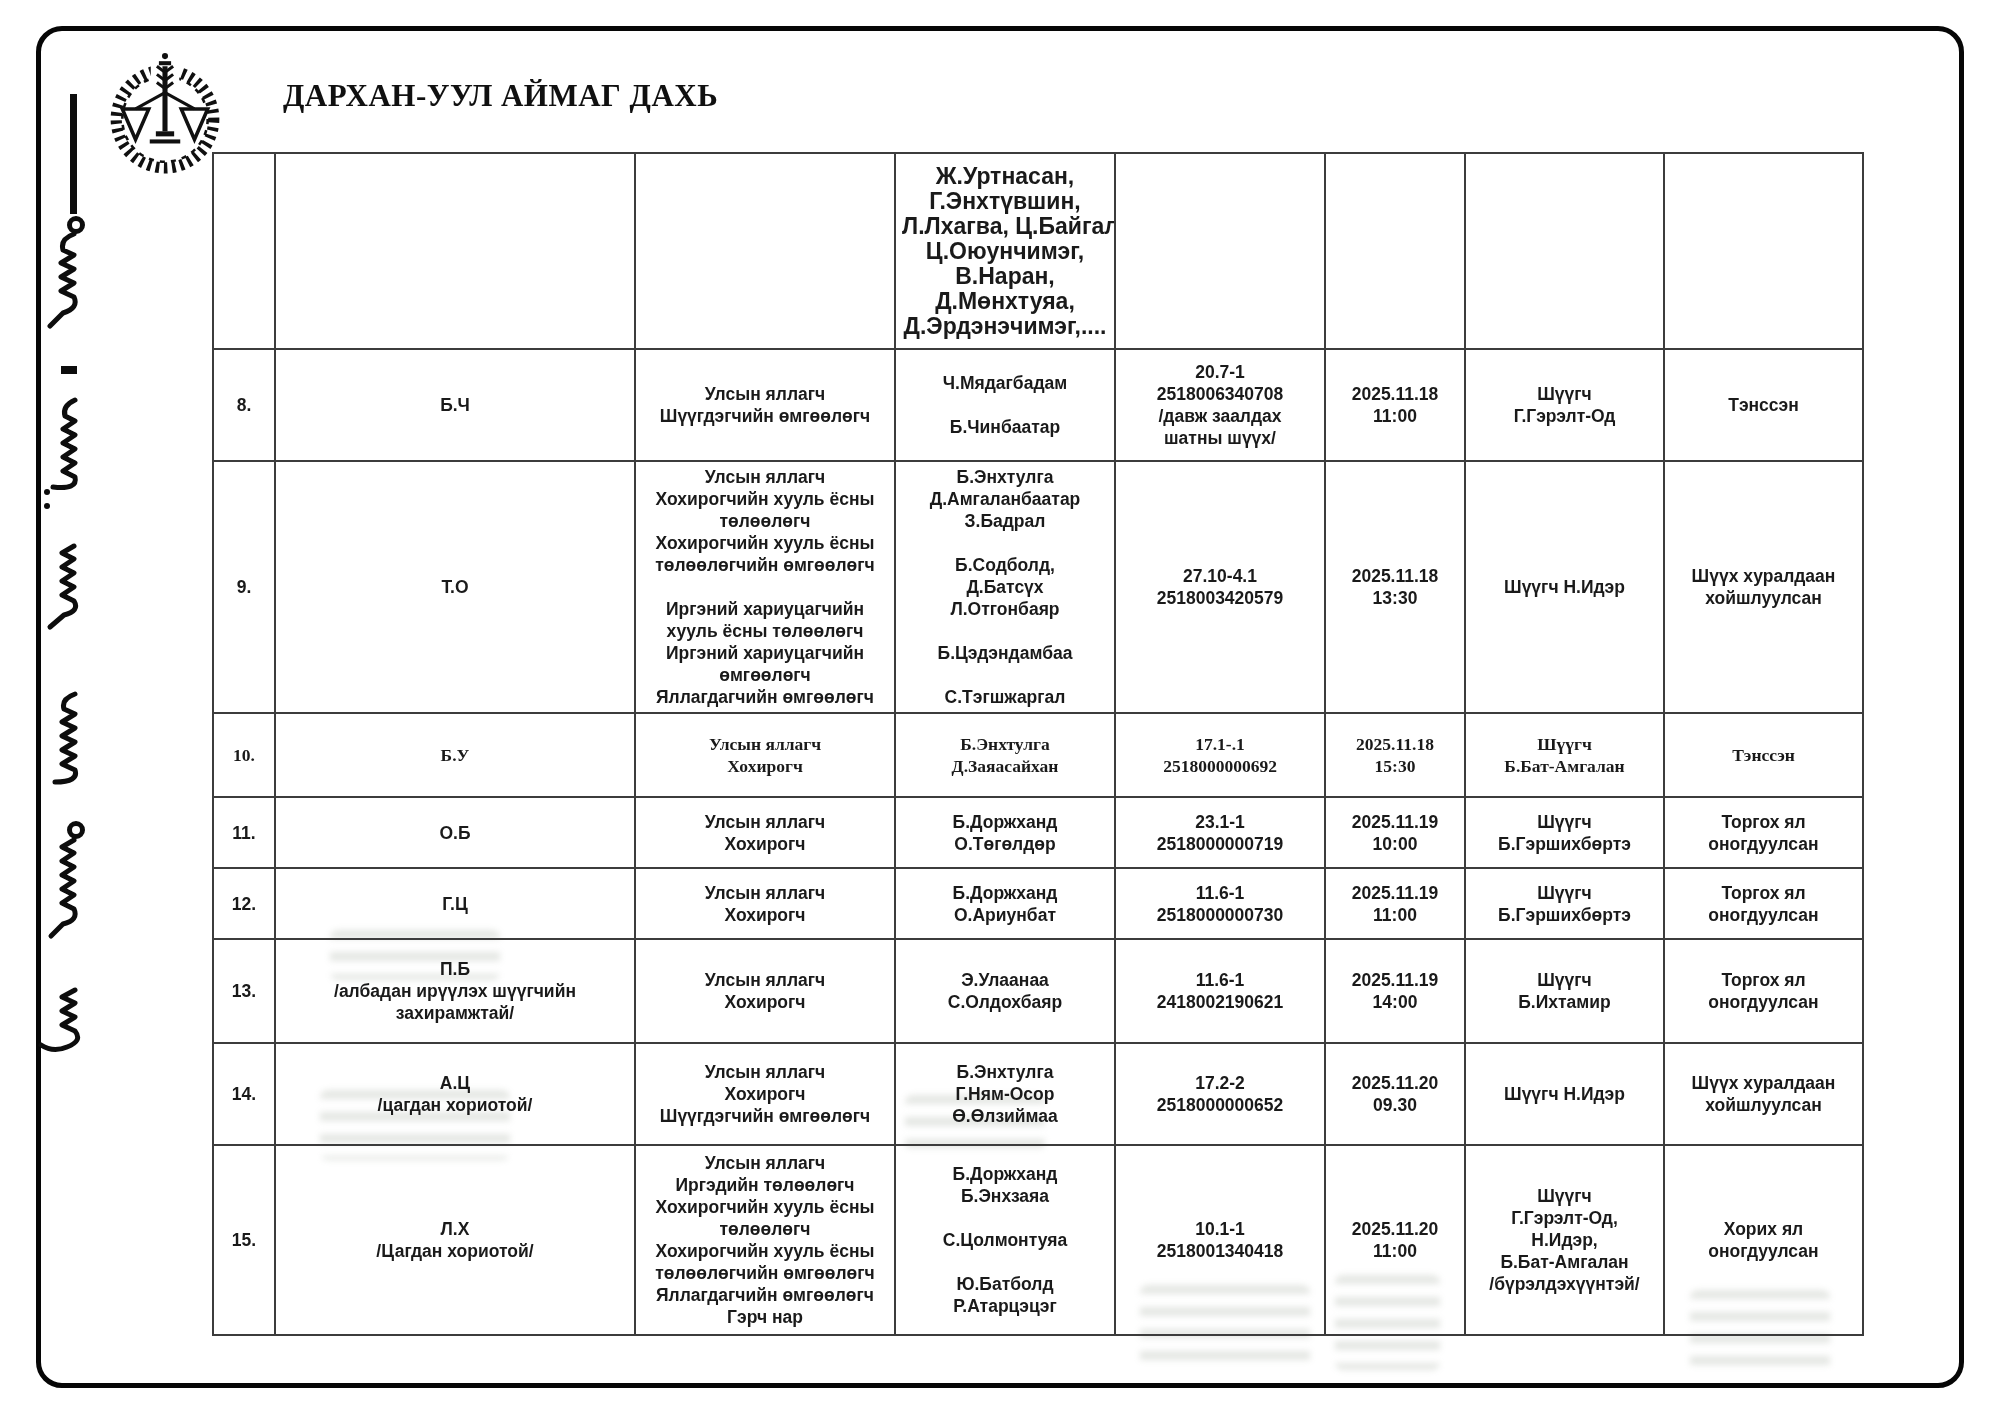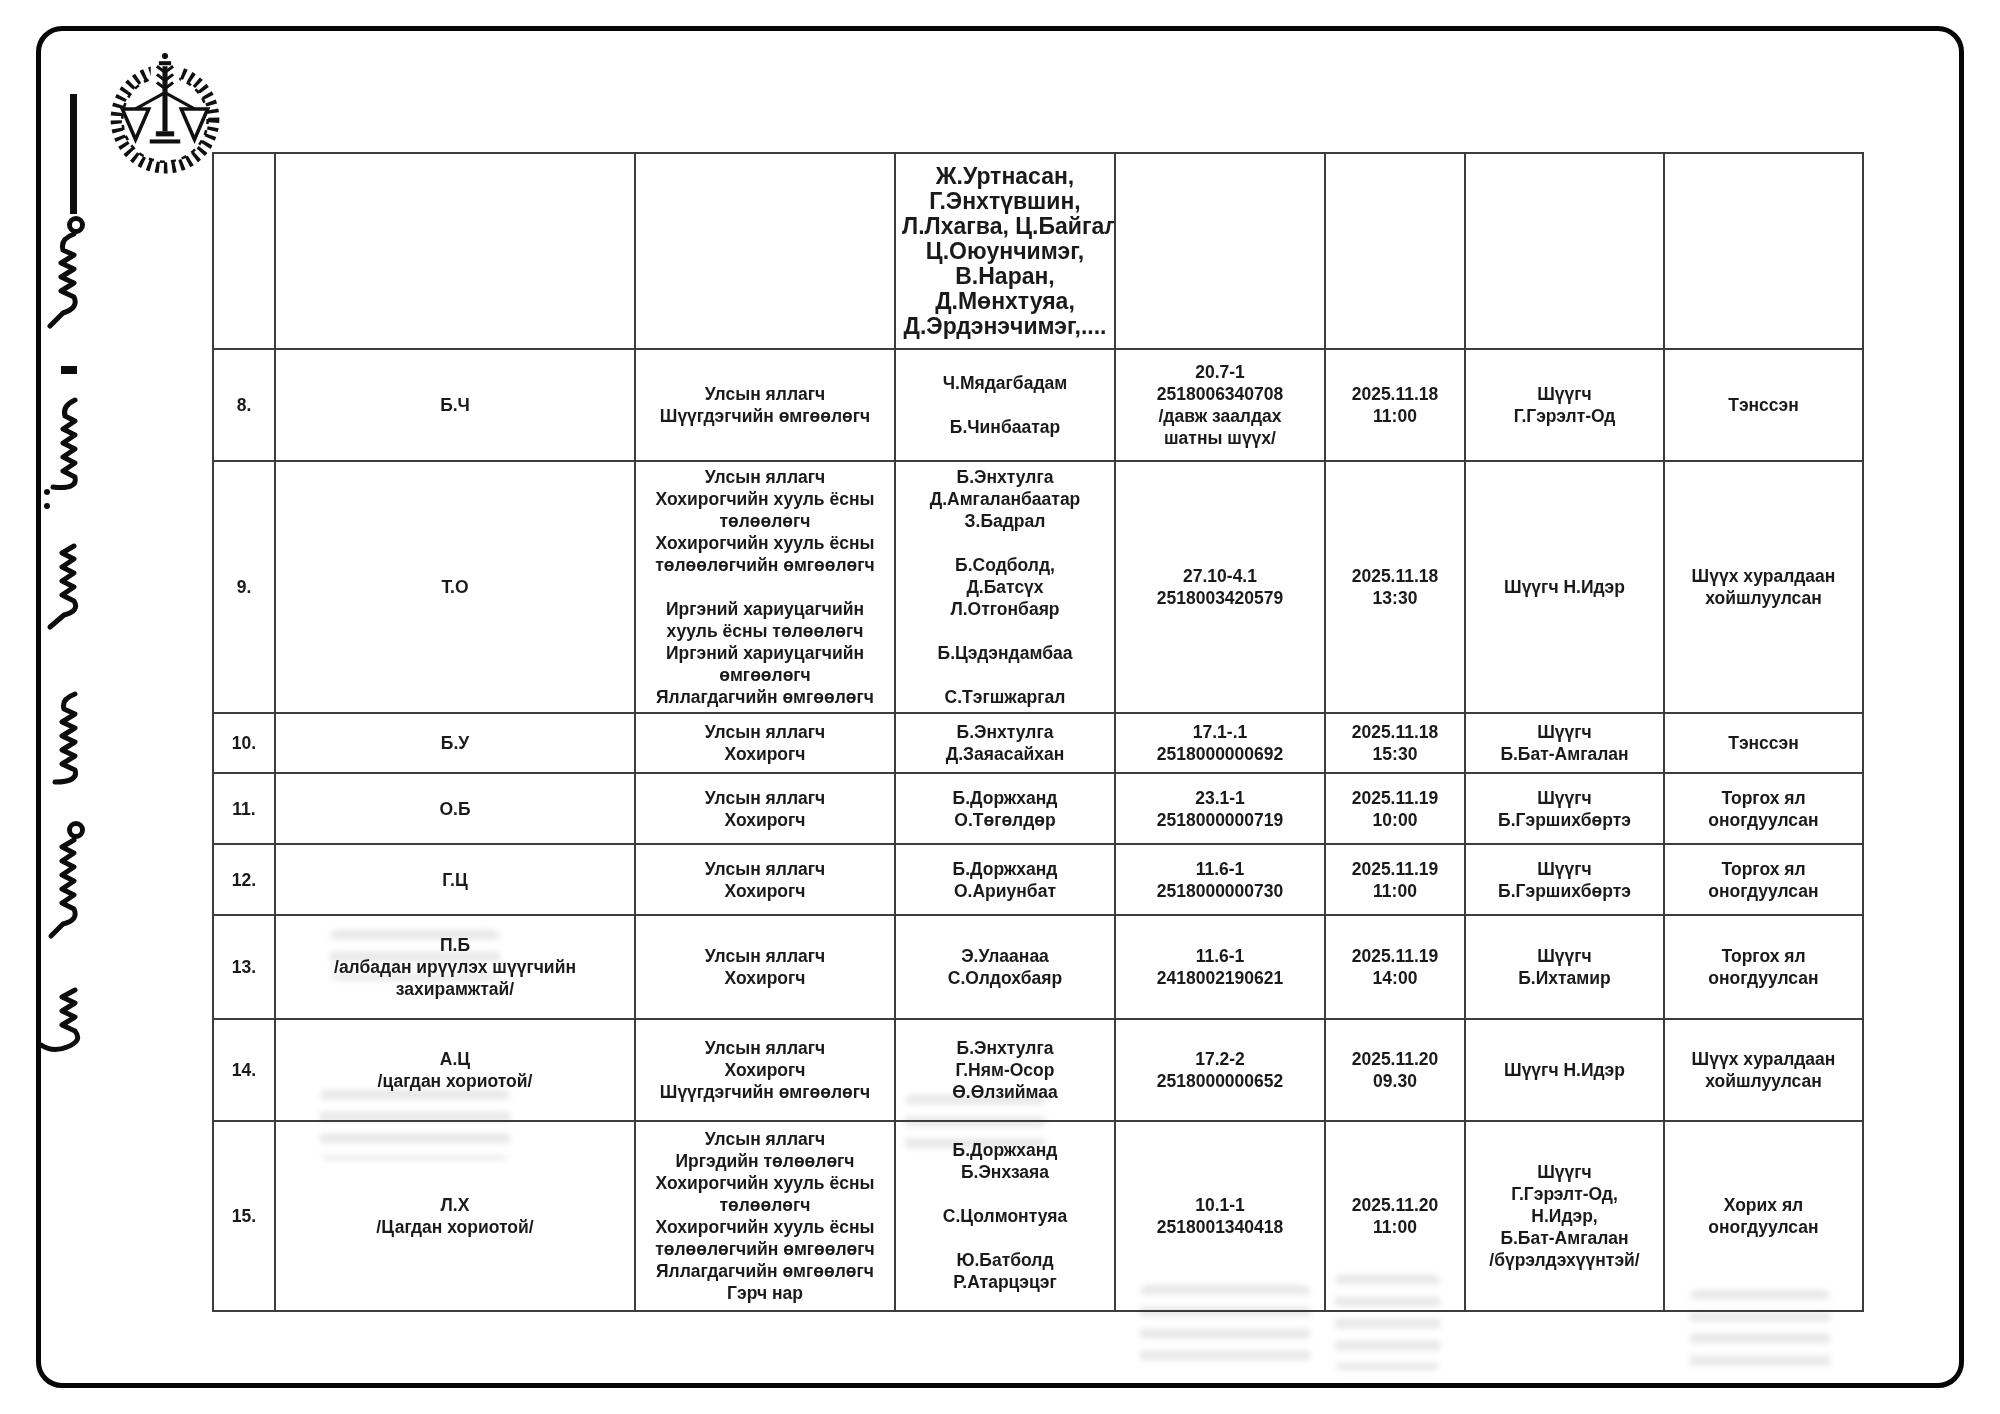--- a/index.html
+++ b/index.html
@@ -32,21 +32,21 @@
   }
   table.doc td{
     border:2px solid #3c3c3c;
     font-weight:700;font-size:17.5px;line-height:22px;color:#1a1a1a;
     padding:4px 6px;vertical-align:middle;text-align:center;overflow:hidden;
   }
   td.top-left{vertical-align:top;text-align:left;padding:7px 4px 4px 10px;}
   tr.r-carry{height:196px;}
   tr.r8{height:112px;}
   tr.r9{height:248px;}
-  tr.r10{height:60px;}
+  tr.r10{height:84px;font-family:Liberation Serif, serif;}
   tr.r11{height:71px;}
   tr.r12{height:71px;}
   tr.r13{height:104px;}
   tr.r14{height:102px;}
   tr.r15{height:190px;}
   .carry-names .ln{font-size:23px;line-height:25px;}
   .ln{white-space:nowrap;}
   
   .ghost{
     position:absolute;border-radius:8px;opacity:.30;filter:blur(3px);
@@ -89,20 +89,21 @@
   <path d="M60 42 L31 58 M60 42 L89 58" stroke-width="3"></path>
 
   <path d="M18 58 L44 58 L31 88 Z" stroke-width="3.5"></path>
   <path d="M76 58 L102 58 L89 88 Z" stroke-width="3.5"></path>
 
   <rect x="51" y="80" width="18" height="5" fill="#101010" stroke="none"></rect>
   <rect x="45" y="88" width="30" height="4" fill="#101010" stroke="none"></rect>
 </svg>
 
 <div class="org-name">
+  <div>ДАРХАН-УУЛ АЙМАГ ДАХЬ</div>
 </div>
 
 <div class="ghost" style="left:320px;top:1090px;width:190px;height:70px;"></div>
 <div class="ghost" style="left:905px;top:1095px;width:140px;height:55px;"></div>
 <div class="ghost" style="left:1140px;top:1285px;width:170px;height:85px;"></div>
 <div class="ghost" style="left:1335px;top:1275px;width:105px;height:95px;"></div>
 <div class="ghost" style="left:1690px;top:1290px;width:140px;height:80px;"></div>
 <div class="ghost" style="left:330px;top:930px;width:170px;height:50px;"></div>
 
 <table class="doc">

